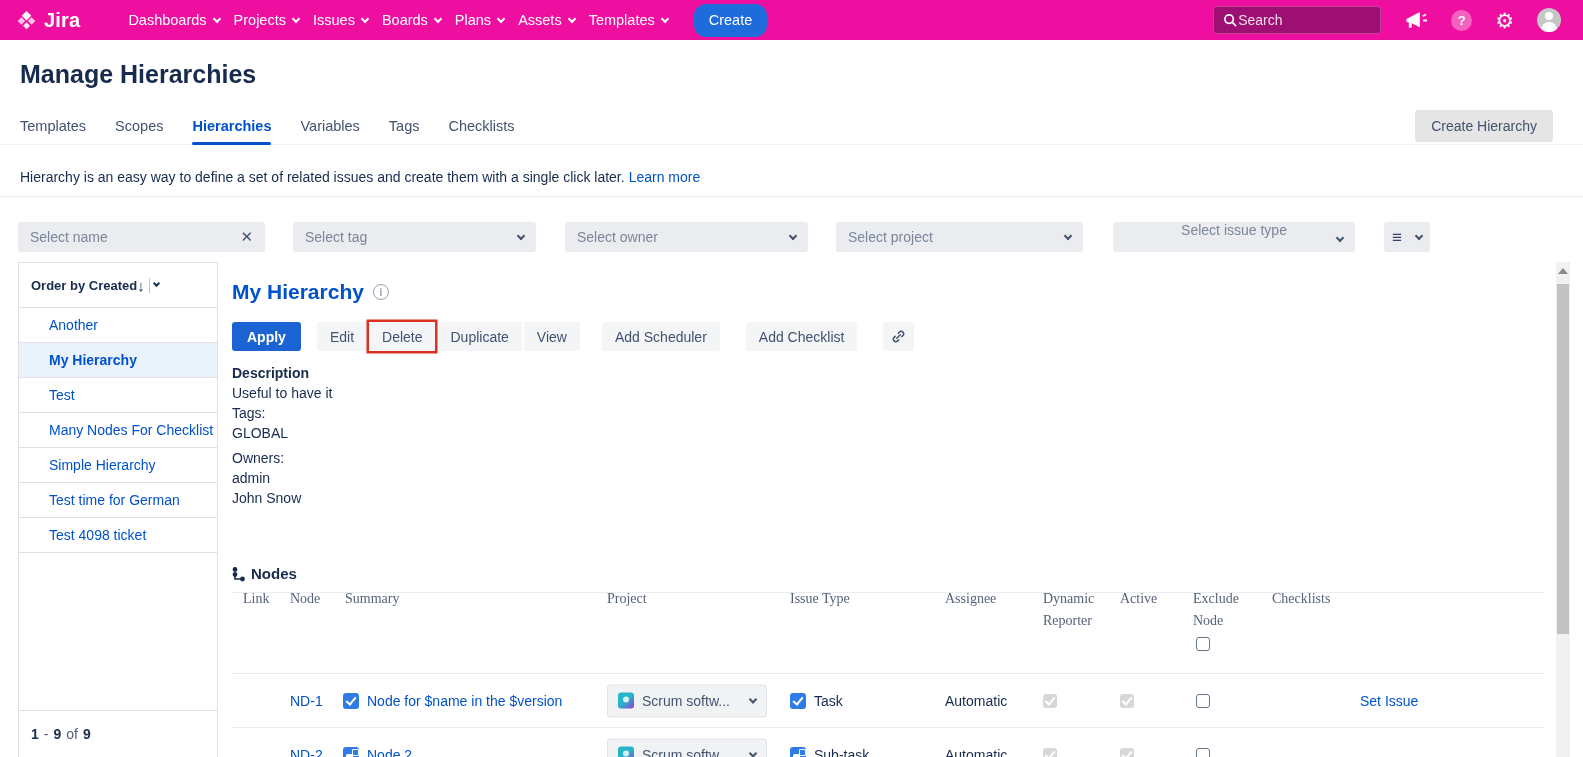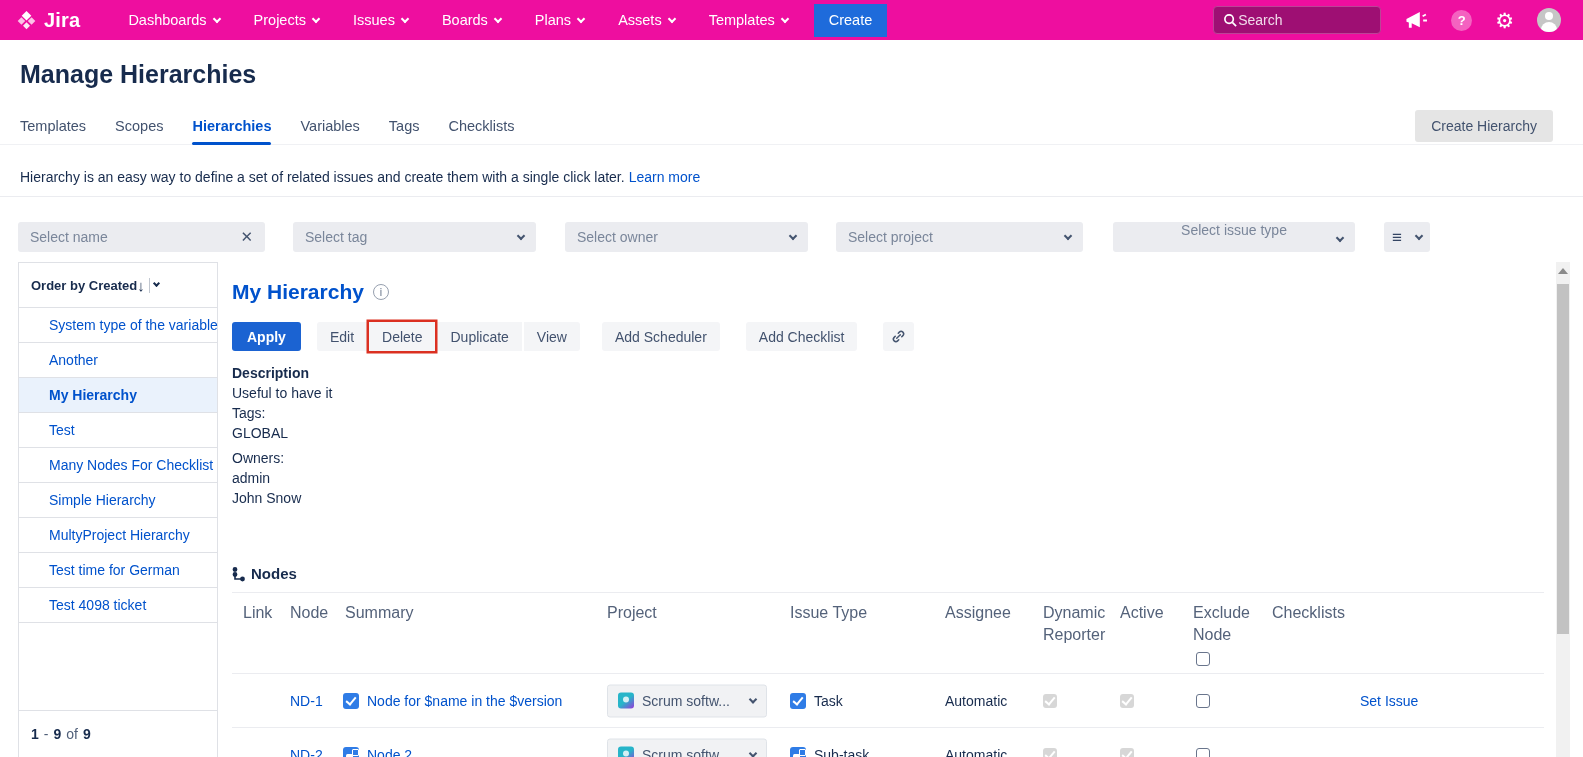--- a/index.html
+++ b/index.html
@@ -4,24 +4,24 @@
 <style>
   * { margin:0; padding:0; box-sizing:border-box; }
   html,body { width:1583px; height:757px; overflow:hidden; }
   body { font-family:"Liberation Sans","DejaVu Sans",sans-serif; color:#172B4D; font-size:14px; }
   .page { position:relative; width:1583px; height:757px; background:#fff; overflow:hidden; }
 
   
   .topnav { position:absolute; left:0; top:0; width:100%; height:40px; background:#EE0E9F; display:flex; align-items:center; }
   .brand { display:flex; align-items:center; gap:7px; margin-left:16px; color:#fff; }
   .brand-name { font-size:20px; font-weight:700; letter-spacing:.2px; }
-  .nav-menus { display:flex; align-items:center; gap:34px; margin-left:48px; }
+  .nav-menus { display:flex; align-items:center; gap:14px; margin-left:48px; }
   .nav-item { display:flex; align-items:center; gap:7px; color:#fff; font-size:14.5px; cursor:pointer; white-space:nowrap; }
   .chev { display:inline-block; width:6px; height:6px; border-right:2px solid currentColor; border-bottom:2px solid currentColor; transform:rotate(45deg); margin-top:-3px; }
-  .create-btn { margin-left:26px; height:33px; padding:0 15px; background:#1E6BDB; color:#fff; border:none; border-radius:0; font-size:14.5px; font-family:inherit; cursor:pointer; }
+  .create-btn { margin-left:26px; height:33px; padding:0 15px; background:#1E6BDB; color:#fff; border:none; border-radius:12px; font-size:14.5px; font-family:inherit; cursor:pointer; }
   .nav-right { margin-left:auto; display:flex; align-items:center; gap:23px; margin-right:22px; }
   .searchbox { width:168px; height:28px; background:#9E0F73; border:1px solid #BC4397; border-radius:4px; display:flex; align-items:center; padding:0 9px; gap:0; }
   .searchbox input { background:transparent; border:none; outline:none; color:#fff; font-size:14px; width:110px; font-family:inherit; }
   .searchbox input::placeholder { color:rgba(255,255,255,.85); }
   .nav-ico { display:flex; align-items:center; justify-content:center; cursor:pointer; }
   .help-circle { width:21px; height:21px; border-radius:50%; background:rgba(255,255,255,.35); color:#fff; font-weight:700; font-size:13px; display:flex; align-items:center; justify-content:center; }
   .gear-glyph { color:#fff; font-size:21px; line-height:1; }
   .avatar-circle { width:24px; height:24px; border-radius:50%; background:#C6C6C6; position:relative; overflow:hidden; }
   .avatar-circle::before { content:""; position:absolute; left:8px; top:4px; width:8px; height:8px; border-radius:50%; background:#fff; }
   .avatar-circle::after { content:""; position:absolute; left:4px; top:14px; width:16px; height:10px; border-radius:8px 8px 0 0; background:#fff; }
@@ -84,21 +84,21 @@
   .btn-sched { margin-left:22px; }
   .btn-chk { margin-left:26px; }
   .btn-link-icon { margin-left:26px; width:31px; display:flex; align-items:center; justify-content:center; padding:0; }
   .desc-block { position:absolute; left:0; top:101px; font-size:14px; line-height:20px; color:#172B4D; }
   .desc-label { font-weight:700; }
   .owners-group { margin-top:5px; }
 
   
   .nodes-head { position:absolute; left:0; top:303px; display:flex; align-items:center; gap:5px; font-size:15px; font-weight:700; color:#172B4D; }
   .nodes-hr { position:absolute; left:0; top:330px; width:100%; height:1px; background:#EBECF0; }
-  .thead { position:absolute; left:0; top:340px; width:100%; height:70px; color:#54627A; font-size:16px; line-height:22px; }
+  .thead { position:absolute; left:0; top:326px; width:100%; height:70px; color:#54627A; font-size:14px; line-height:22px;font-family:Liberation Serif, serif; }
   .th { position:absolute; top:0; }
   .th-link{left:11px;} .th-node{left:58px;} .th-summary{left:113px;} .th-project{left:375px;} .th-issuetype{left:558px;}
   .th-assignee{left:713px;} .th-dynrep{left:811px;width:68px;} .th-active{left:888px;} .th-exclude{left:961px;width:66px;} .th-checklists{left:1040px;}
   .th-exclude-cb { position:absolute; left:964px; top:48px; }
 
   .trow { position:absolute; left:0; width:100%; height:54px; border-top:1px solid #EBECF0; }
   .trow-1 { top:411px; }
   .trow-2 { top:465px; }
   .cell { position:absolute; top:50%; transform:translateY(-50%); display:flex; align-items:center; gap:8px; }
   .c-id { left:58px; color:#0052CC; cursor:pointer; }
@@ -243,27 +243,25 @@
 
   <section class="content">
 
     <aside class="sidebar">
       <div class="sb-head">
         <span>Order by Created</span>
         <span class="sb-sort-arrow">↓</span>
         <span class="sb-vdiv"></span>
         <span class="chev"></span>
       </div>
-      <div class="sb-item">System type of the variable</div>
       <div class="sb-item">Another</div>
       <div class="sb-item selected">My Hierarchy</div>
       <div class="sb-item">Test</div>
       <div class="sb-item">Many Nodes For Checklist</div>
       <div class="sb-item">Simple Hierarchy</div>
-      <div class="sb-item">MultyProject Hierarchy</div>
       <div class="sb-item">Test time for German</div>
       <div class="sb-item">Test 4098 ticket</div>
       <div class="sb-spacer"></div>
       <div class="sb-pag">
         <b>1</b>
         <span>-</span>
         <b>9</b>
         <span>of</span>
         <b>9</b>
       </div>

